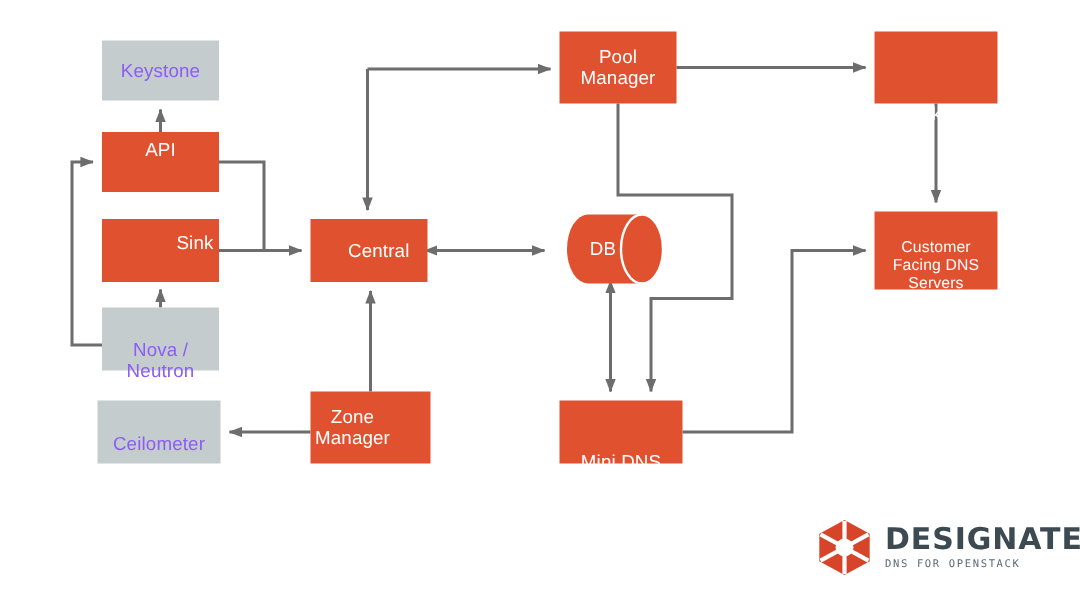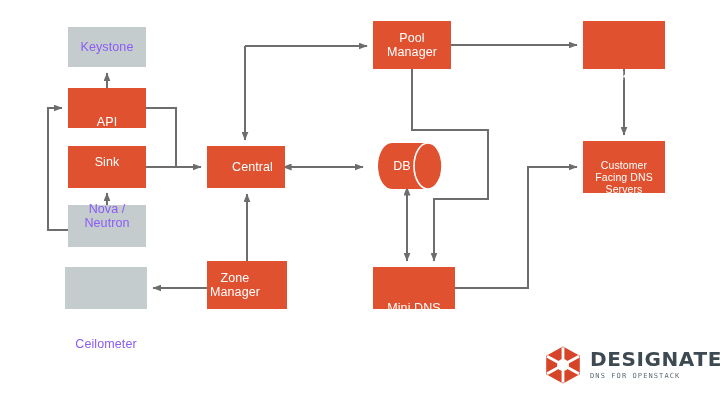--- a/index.html
+++ b/index.html
@@ -139,25 +139,25 @@
     <rect x="583" y="141" width="82" height="52" fill="#e0512f"></rect>
 
     <g>
       <path d="M392,143 L428,143 A14,23 0 0 1 428,189 L392,189 A14,23 0 0 1 392,143 Z" fill="#e0512f"></path>
       <ellipse cx="428" cy="166" rx="14" ry="23" fill="#e0512f" stroke="#ffffff" stroke-width="1.6"></ellipse>
     </g>
   </g>
 </svg>
 
 <div class="node-label label-dark" style="left:68px;  top:27px;  width:78px;  height:40px;">Keystone</div>
-<div class="node-label label-light" style="left:68px;  top:94px;  width:78px;  height:56px;">API</div>
-<div class="node-label label-light" style="left:68px;  top:146px; width:78px;  height:32px;">Sink</div>
-<div class="node-label label-dark" style="left:68px; top:195px; width:78px;  height:42px;">Nova /
+<div class="node-label label-light" style="left:68px;  top:72px;  width:78px;  height:56px;">API</div>
+<div class="node-label label-light" style="left:68px;  top:146px; width:78px;  height:32px;padding-left:23px;">Sink</div>
+<div class="node-label label-dark" style="left:68px; top:219px; width:78px;  height:42px;">Nova /
 Neutron</div>
-<div class="node-label label-dark" style="left:65px;  top:267px; width:82px;  height:58px;margin-top:48px;">Ceilometer</div>
+<div class="node-label label-dark" style="left:65px;  top:267px; width:82px;  height:58px;">Ceilometer</div>
 <div class="node-label label-light" style="left:207px; top:146px; width:91px;  height:42px;">Central</div>
 <div class="node-label label-light" style="left:207px;top:261px; width:56px;  height:48px;">Zone
 Manager</div>
 <div class="node-label label-light" style="left:373px;top:21px;  width:78px;  height:48px;">Pool
 Manager</div>
 <div class="node-label label-light" style="left:368px; top:143px; width:68px;  height:46px;">DB</div>
 <div class="node-label label-light" style="left:373px; top:267px; width:82px;  height:42px;margin-top:20px;">Mini DNS</div>
 <div class="node-label label-light" style="left:583px; top:21px;  width:82px;  height:48px;margin-top:31px;">Backend</div>
 <div class="node-label label-light small" style="left:583px; top:151px; width:82px; height:52px;">Customer
 Facing DNS

